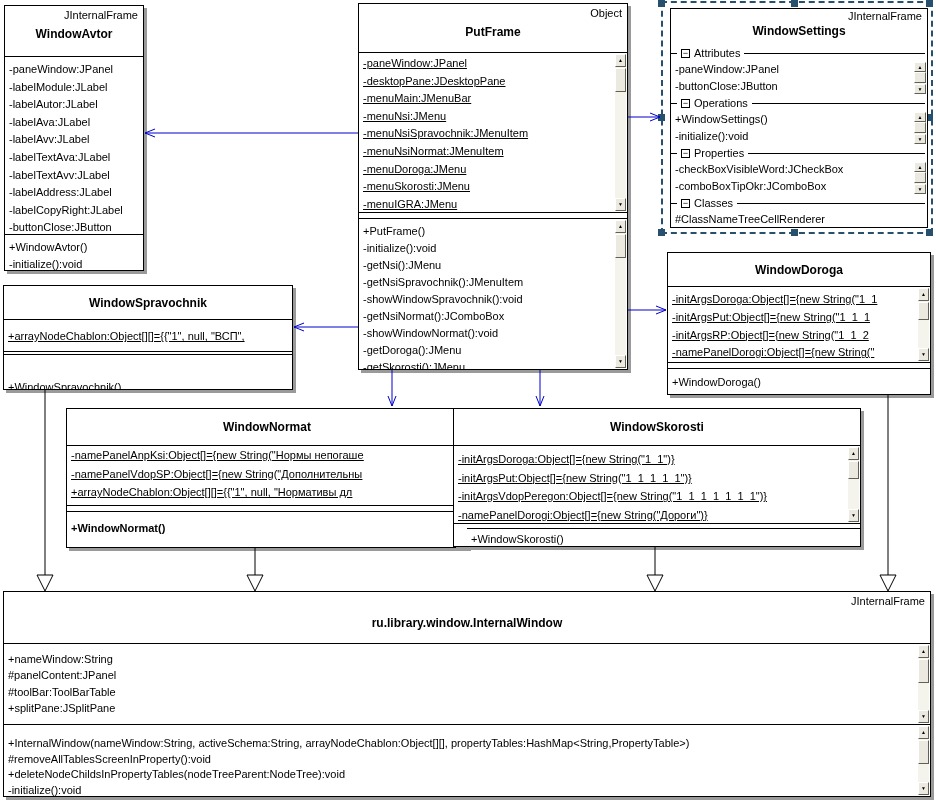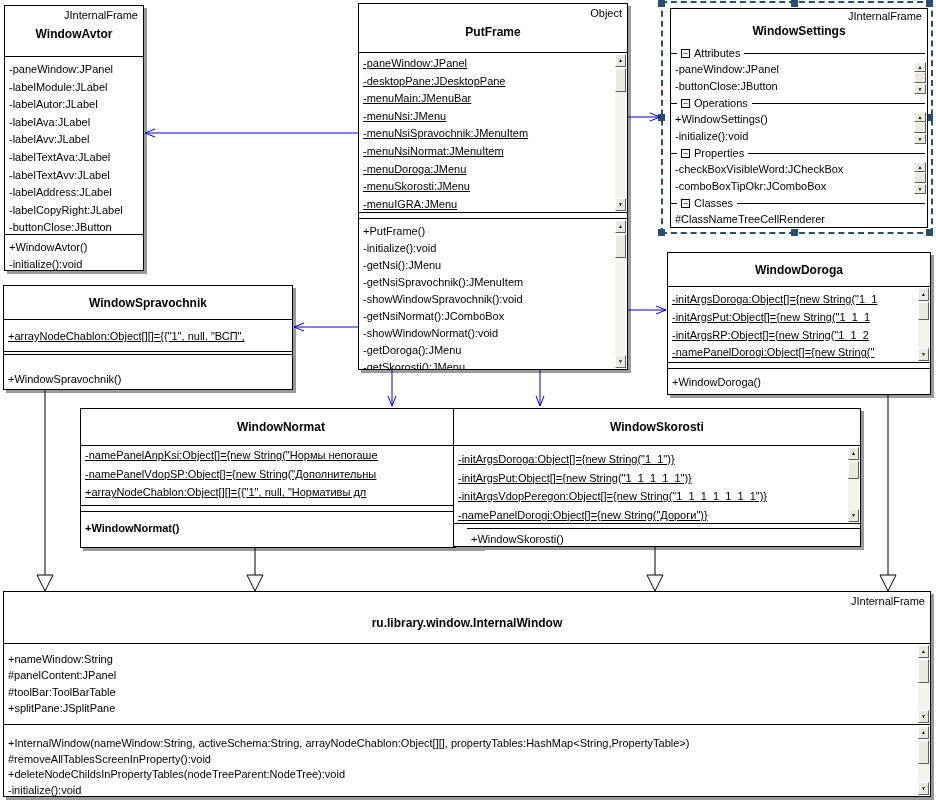--- a/index.html
+++ b/index.html
@@ -25,21 +25,21 @@
   .mrow{
     white-space:nowrap;overflow:hidden;padding-left:4px;font-size:11px;line-height:17px;
   }
   .u .mrow{text-decoration:underline;}
   
   #box-avtor .attrs{padding-top:4px;} #box-avtor .attrs .mrow{line-height:17.6px;}
   #box-avtor .ops{padding-top:4px;}
   #box-putframe .attrs{padding-top:2px;padding-right:13px;} #box-putframe .attrs .mrow{line-height:17.6px;}
   #box-putframe .ops{padding-top:4px;padding-right:13px;} #box-putframe .ops .mrow{line-height:17px;}
   #box-sprav .attrs{padding-top:7px;} #box-sprav .attrs .mrow{line-height:18px;}
-  #box-sprav .ops{padding-top:16px;}
+  #box-sprav .ops{padding-top:24px;}
   #box-doroga .attrs{padding-top:4px;padding-right:14px;} #box-doroga .attrs .mrow{line-height:17.8px;}
   #box-doroga .ops{padding-top:5px;}
   #box-normat .attrs{text-decoration:underline;} #box-normat .attrs .mrow{line-height:18.6px;}
   #box-normat .ops{padding-top:8px;font-weight:bold;}
   #box-skorosti .attrs{padding-top:4px;padding-right:16px;} #box-skorosti .attrs .mrow{line-height:18.6px;}
   #box-skorosti .ops{padding-top:2px;margin-left:13px;} #box-skorosti .ops .mrow{line-height:16px;}
   #box-internal .attrs{padding-top:7px;padding-right:14px;} #box-internal .attrs .mrow{line-height:16.3px;}
   #box-internal .ops{padding-top:11px;padding-right:14px;} #box-internal .ops .mrow{line-height:15.7px;}
   
   .vscroll{position:absolute;right:1px;top:1px;bottom:1px;width:11px;background:#f4f3ec;z-index:3;}
@@ -231,21 +231,21 @@
     <div class="mrow">-initArgsDoroga:Object[]={new String("1_1</div>
         <div class="mrow">-initArgsPut:Object[]={new String("1_1_1</div>
         <div class="mrow">-initArgsRP:Object[]={new String("1_1_2</div>
         <div class="mrow">-namePanelDorogi:Object[]={new String("</div>
       </div>
     <div class="compartment ops gap-ops">
         <div class="mrow">+WindowDoroga()</div>
       </div>
   </div>
 
-  <div class="uml-box shadow" id="box-normat" style="left:80px;top:408px;width:402px;height:140px;">
+  <div class="uml-box shadow" id="box-normat" style="left:66px;top:408px;width:402px;height:140px;">
     <div class="box-header name-only" style="height:36px;">
       <div class="class-title">WindowNormat</div>
     </div>
     <div class="compartment attrs gapped u" style="height:61px;">
         <div class="mrow">-namePanelAnpKsi:Object[]={new String("Нормы непогаше</div>
         <div class="mrow">-namePanelVdopSP:Object[]={new String("Дополнительны</div>
         <div class="mrow">+arrayNodeChablon:Object[][]={{"1", null, "Нормативы дл</div>
       </div>
     <div class="compartment ops gap-ops">
         <div class="mrow">+WindowNormat()</div>

